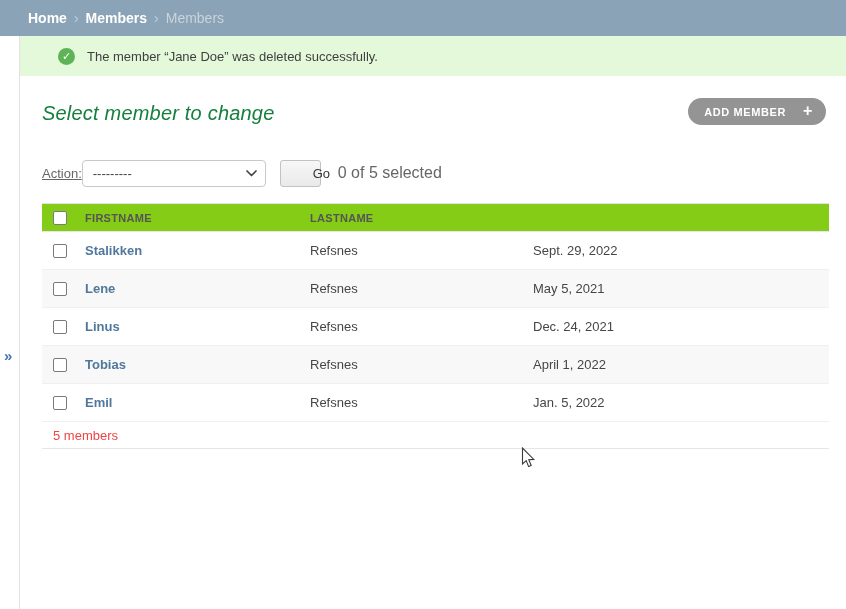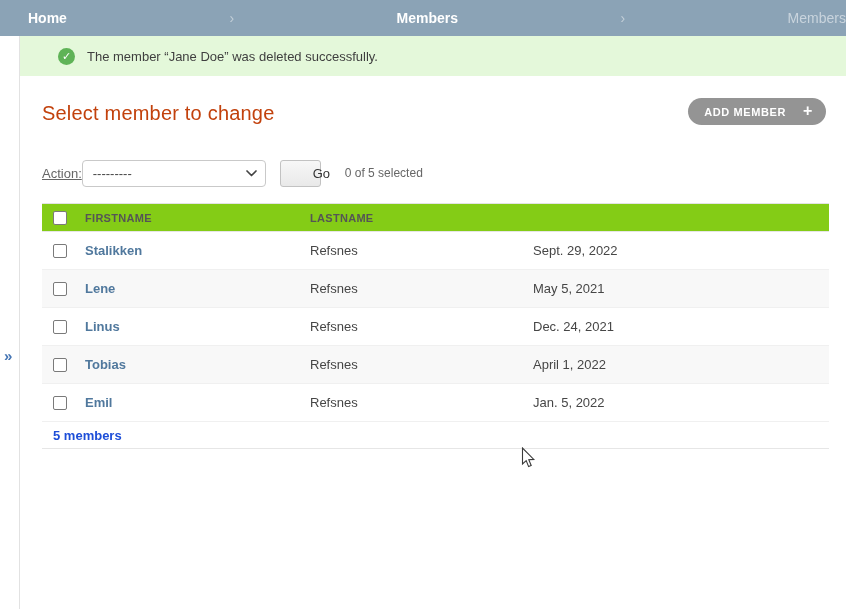--- a/index.html
+++ b/index.html
@@ -11,21 +11,20 @@
     color: #444;
   }
 
   
   .breadcrumb-bar {
     position: absolute; left: 0; top: 0; right: 0; height: 36px;
     background: #8ba3b6;
     display: flex; align-items: center;
     padding-left: 28px;
     font-size: 14px;
-    justify-content: space-between;
   }
   .breadcrumb-bar a.crumb {
     color: #fff; text-decoration: none; font-weight: 700; cursor: pointer;
   }
   .breadcrumb-bar .crumb-sep { color: #c3cfd8; margin: 0 7px; font-weight: 400; }
   .breadcrumb-bar .crumb-current { color: #c9d4dd; font-weight: 400; }
 
   
   .left-rail {
     position: absolute; left: 0; top: 36px; bottom: 0; width: 20px;
@@ -50,21 +49,21 @@
   .check-icon {
     width: 17px; height: 17px; border-radius: 50%;
     background: #5fb357; color: #fff;
     display: inline-flex; align-items: center; justify-content: center;
     font-size: 11px; font-weight: 700;
     margin-right: 12px; flex: 0 0 auto;
   }
 
   .page-title {
     position: absolute; left: 22px; top: 66px;
-    font-size: 20px; font-weight: 400; color: #c2410c; letter-spacing: 0.2px;
+    font-size: 20px; font-weight: 400; color: #15803d; letter-spacing: 0.2px; font-style: italic;
   }
 
   .add-button {
     position: absolute; right: 20px; top: 62px; height: 27px;
     background: #949494; color: #fff; border: none; border-radius: 14px;
     font-family: inherit; font-size: 11px; font-weight: 700; letter-spacing: 0.6px;
     display: inline-flex; align-items: center; gap: 17px;
     padding: 0 13px 0 16px; cursor: pointer;
   }
   .add-button .plus-icon { font-size: 16px; font-weight: 700; line-height: 1; margin-top: -1px; }
@@ -86,21 +85,21 @@
     position: absolute; right: 9px; top: 10px; pointer-events: none;
     display: block;
   }
   .go-button {
     margin-left: 14px;
     width: 41px; height: 27px;
     background: linear-gradient(#f7f7f7, #e9e9e9);
     border: 1px solid #c2c2c2; border-radius: 3px;
     font-family: inherit; font-size: 13px; color: #333; cursor: pointer; padding-left: 32px;
   }
-  .selection-status { margin-left: 24px; font-size: 12px; color: #666; }
+  .selection-status { margin-left: 17px; font-size: 16px; color: #666; }
 
   
   .member-table {
     position: absolute; left: 22px; top: 167px; width: 787px;
     font-size: 13px;
   }
   .t-row { display: flex; align-items: center; height: 38px; border-bottom: 1px solid #f0f0f0; background: #fff; }
   .t-row.alt { background: #f8f8f8; }
   .t-head {
     height: 29px; background: #84cc16;
@@ -114,21 +113,21 @@
   .row-checkbox {
     -webkit-appearance: none; appearance: none;
     width: 14px; height: 14px; border: 1.5px solid #7a7a7a; border-radius: 2px;
     background: #fff; cursor: pointer; display: block;
   }
   .member-link { color: #50789d; font-weight: 700; text-decoration: none; cursor: pointer; }
   .cell-text { color: #464646; }
   .t-footer {
     height: 27px; display: flex; align-items: center;
     border-bottom: 1px solid #e6e6e6;
-    padding-left: 11px; font-size: 13px; color: #1d4ed8; font-weight: bold;
+    padding-left: 11px; font-size: 13px; color: #ef4444;
   }
 
   
   .cursor { position: absolute; left: 521px; top: 447px; pointer-events: none; z-index: 50; }
 </style>
 </head>
 <body>
 
 <div class="breadcrumb-bar">
   <a class="crumb">Home</a>

